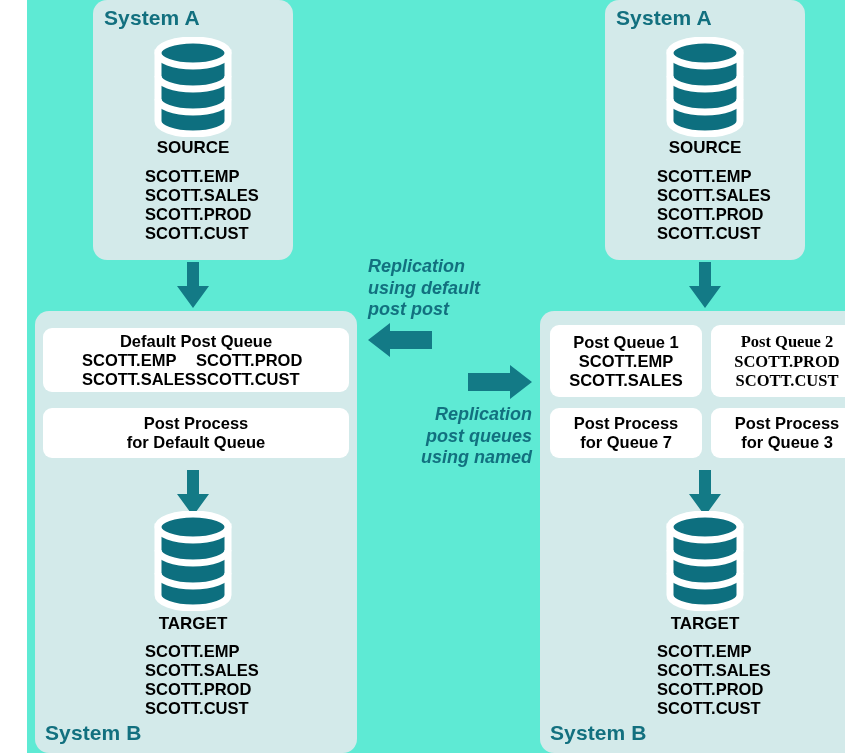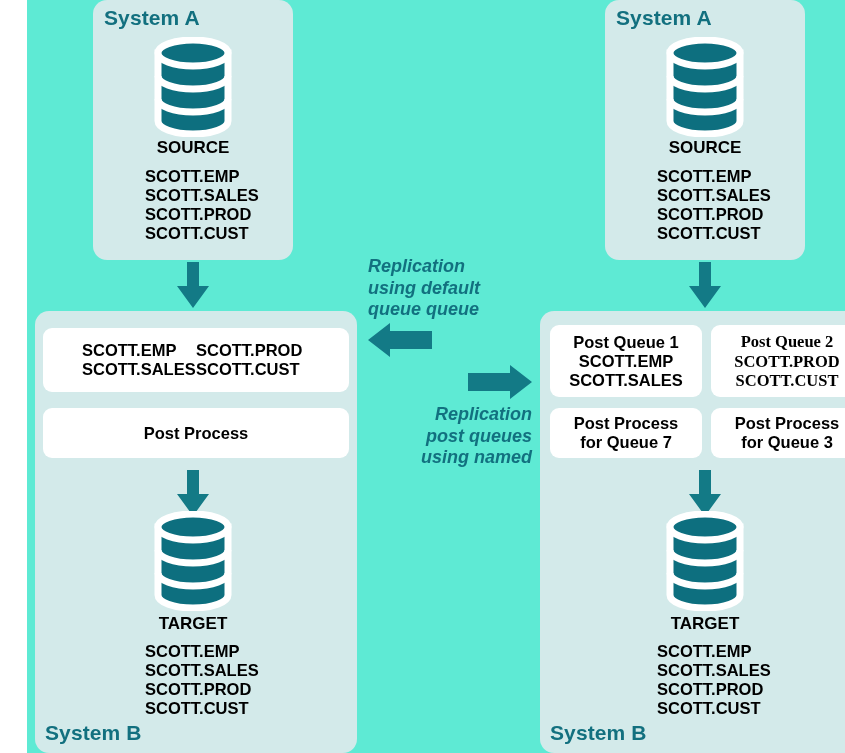--- a/index.html
+++ b/index.html
@@ -154,33 +154,35 @@
     <svg viewBox="0 0 32 46" xmlns="http://www.w3.org/2000/svg">
       <polygon points="10,0 22,0 22,24 32,24 16,46 0,24 10,24" fill="#137a86"></polygon>
     </svg>
   </div>
 
   <div class="panel" style="left:8px; top:311px; width:322px; height:442px;"></div>
   <div class="panel-title" style="left:18px; top:721px;">System B</div>
 
   <div class="card" style="left:16px; top:328px; width:306px; height:64px;">
     <div class="card-cols">
+      <div class="card-title">Default Post Queue</div>
       <div class="card-row">
         <span class="col-a">SCOTT.EMP</span>
         <span class="col-b">SCOTT.PROD</span>
       </div>
       <div class="card-row">
         <span class="col-a">SCOTT.SALES</span>
         <span class="col-b">SCOTT.CUST</span>
       </div>
     </div>
   </div>
 
   <div class="card" style="left:16px; top:408px; width:306px; height:50px;">
     <div class="card-line">Post Process</div>
+    <div class="card-line">for Default Queue</div>
   </div>
 
   <div class="arrow" style="left:150px; top:470px; width:32px; height:46px;">
     <svg viewBox="0 0 32 46" xmlns="http://www.w3.org/2000/svg">
       <polygon points="10,0 22,0 22,24 32,24 16,46 0,24 10,24" fill="#137a86"></polygon>
     </svg>
   </div>
 
   <div class="db" style="left:127px; top:511px;">
     <svg viewBox="0 0 78 100" xmlns="http://www.w3.org/2000/svg">
@@ -198,21 +200,21 @@
   <div class="table-list" style="left:118px; top:642px;">
     <div>SCOTT.EMP</div>
     <div>SCOTT.SALES</div>
     <div>SCOTT.PROD</div>
     <div>SCOTT.CUST</div>
   </div>
 
   <div class="caption" style="left:341px; top:256px;">
     <div>Replication</div>
     <div>using default</div>
-    <div>queue queue</div>
+    <div>post post</div>
   </div>
 
   <div class="arrow" style="left:341px; top:323px; width:64px; height:34px;">
     <svg viewBox="0 0 64 34" xmlns="http://www.w3.org/2000/svg">
       <polygon points="0,17 22,0 22,8 64,8 64,26 22,26 22,34" fill="#137a86"></polygon>
     </svg>
   </div>
 
   <div class="arrow" style="left:441px; top:365px; width:64px; height:34px;">
     <svg viewBox="0 0 64 34" xmlns="http://www.w3.org/2000/svg">

